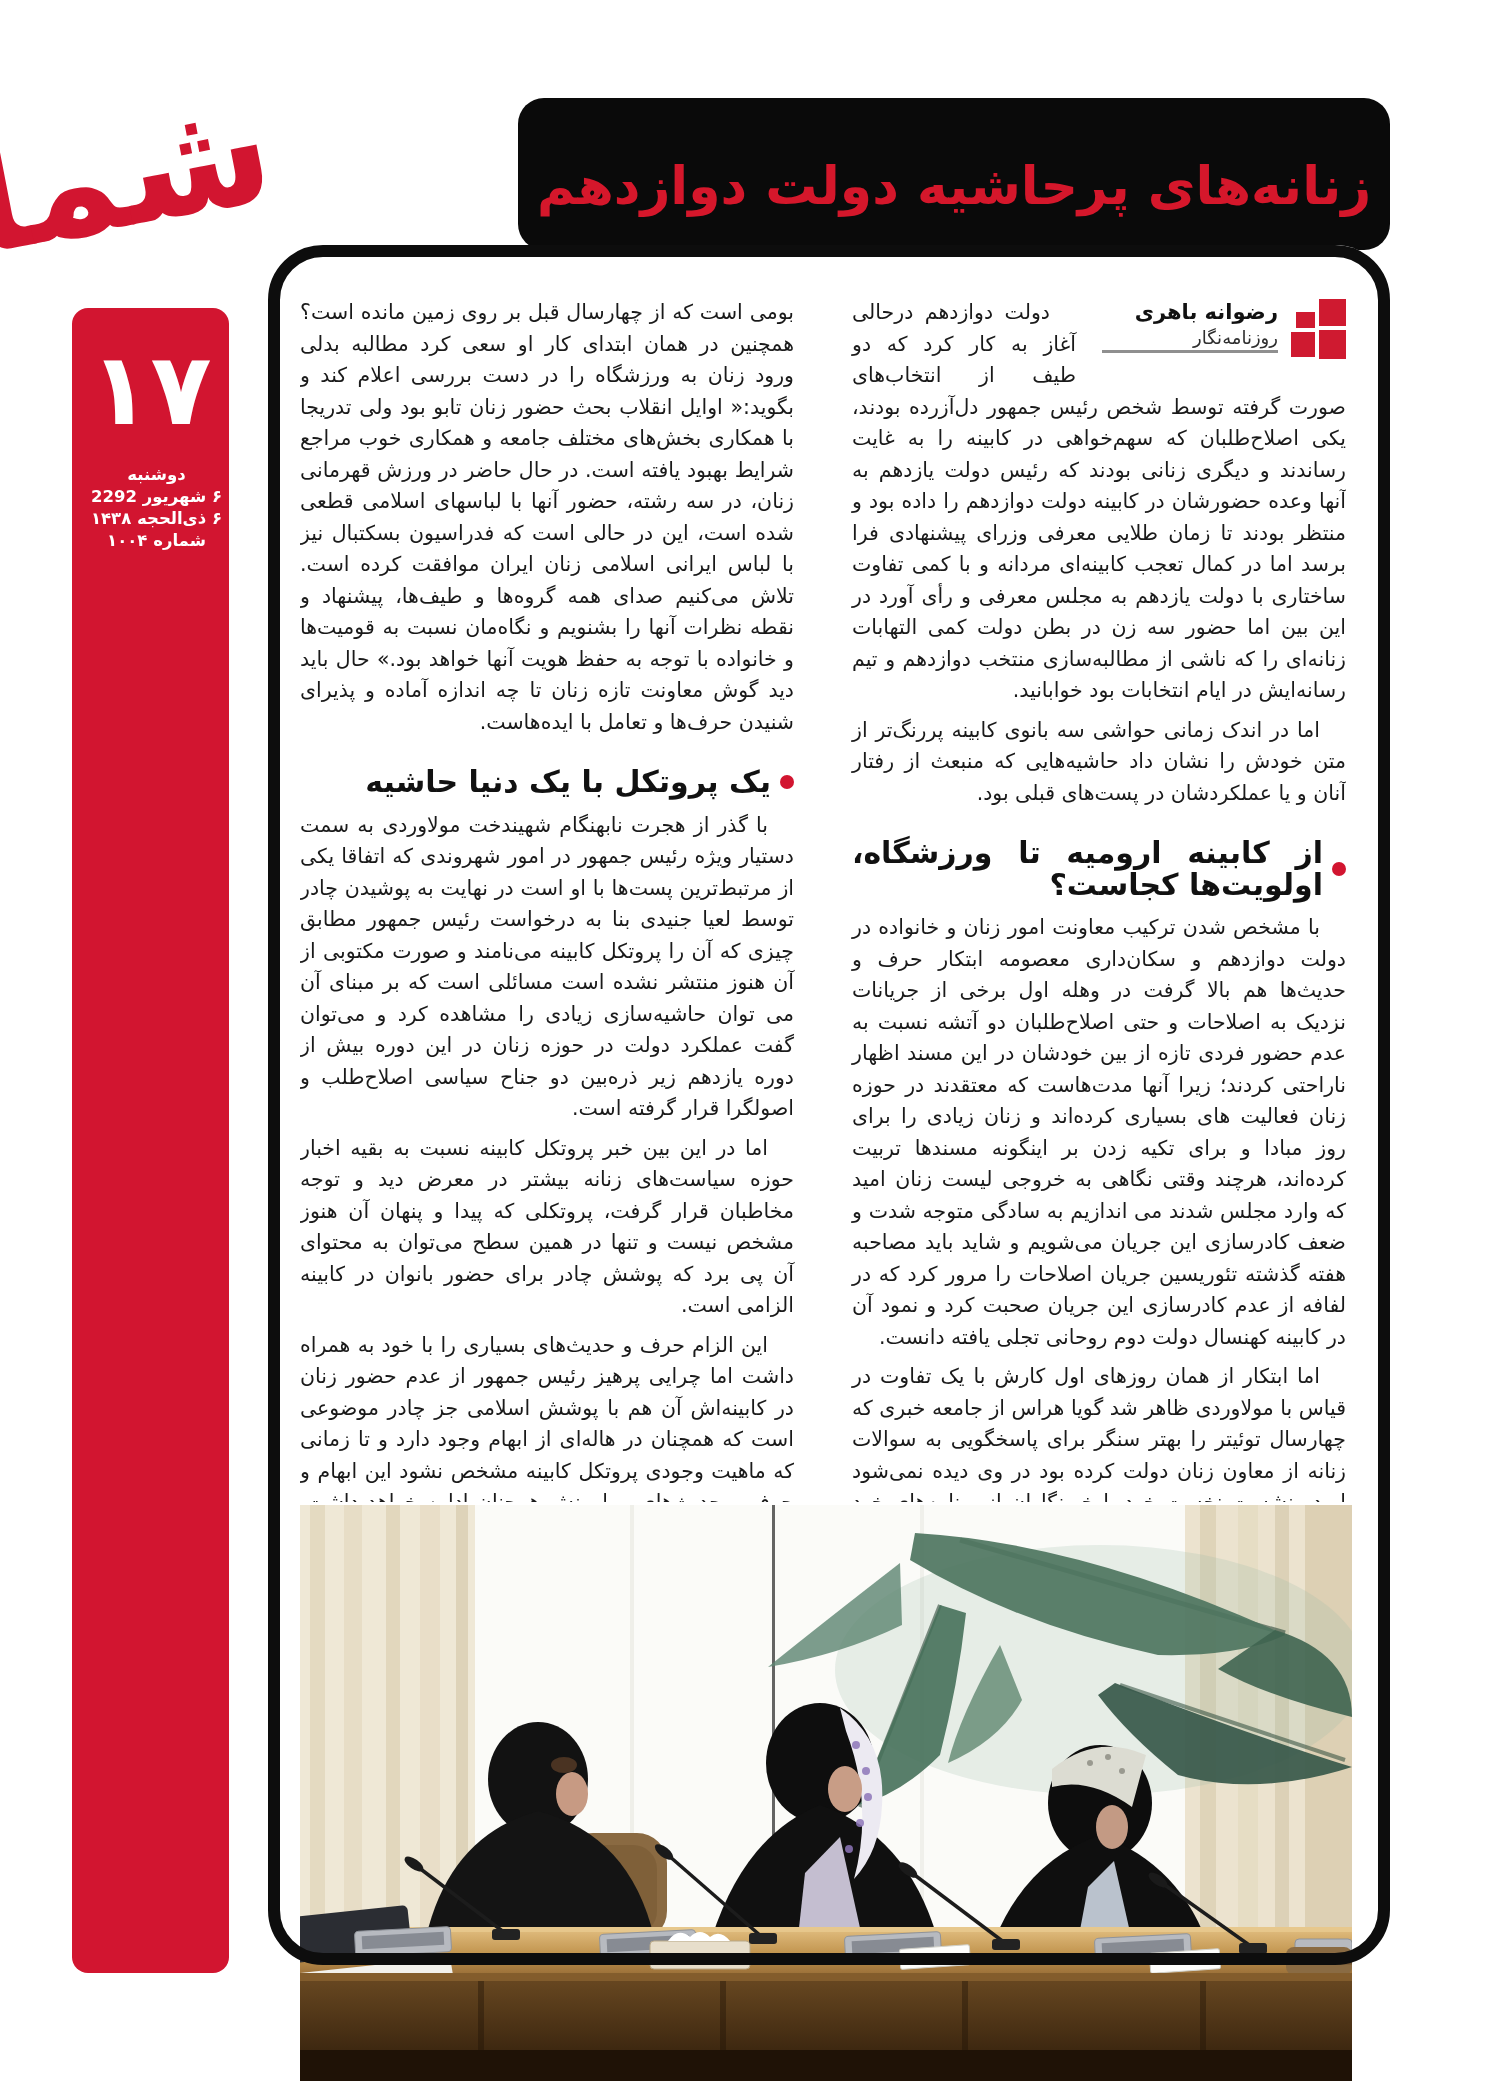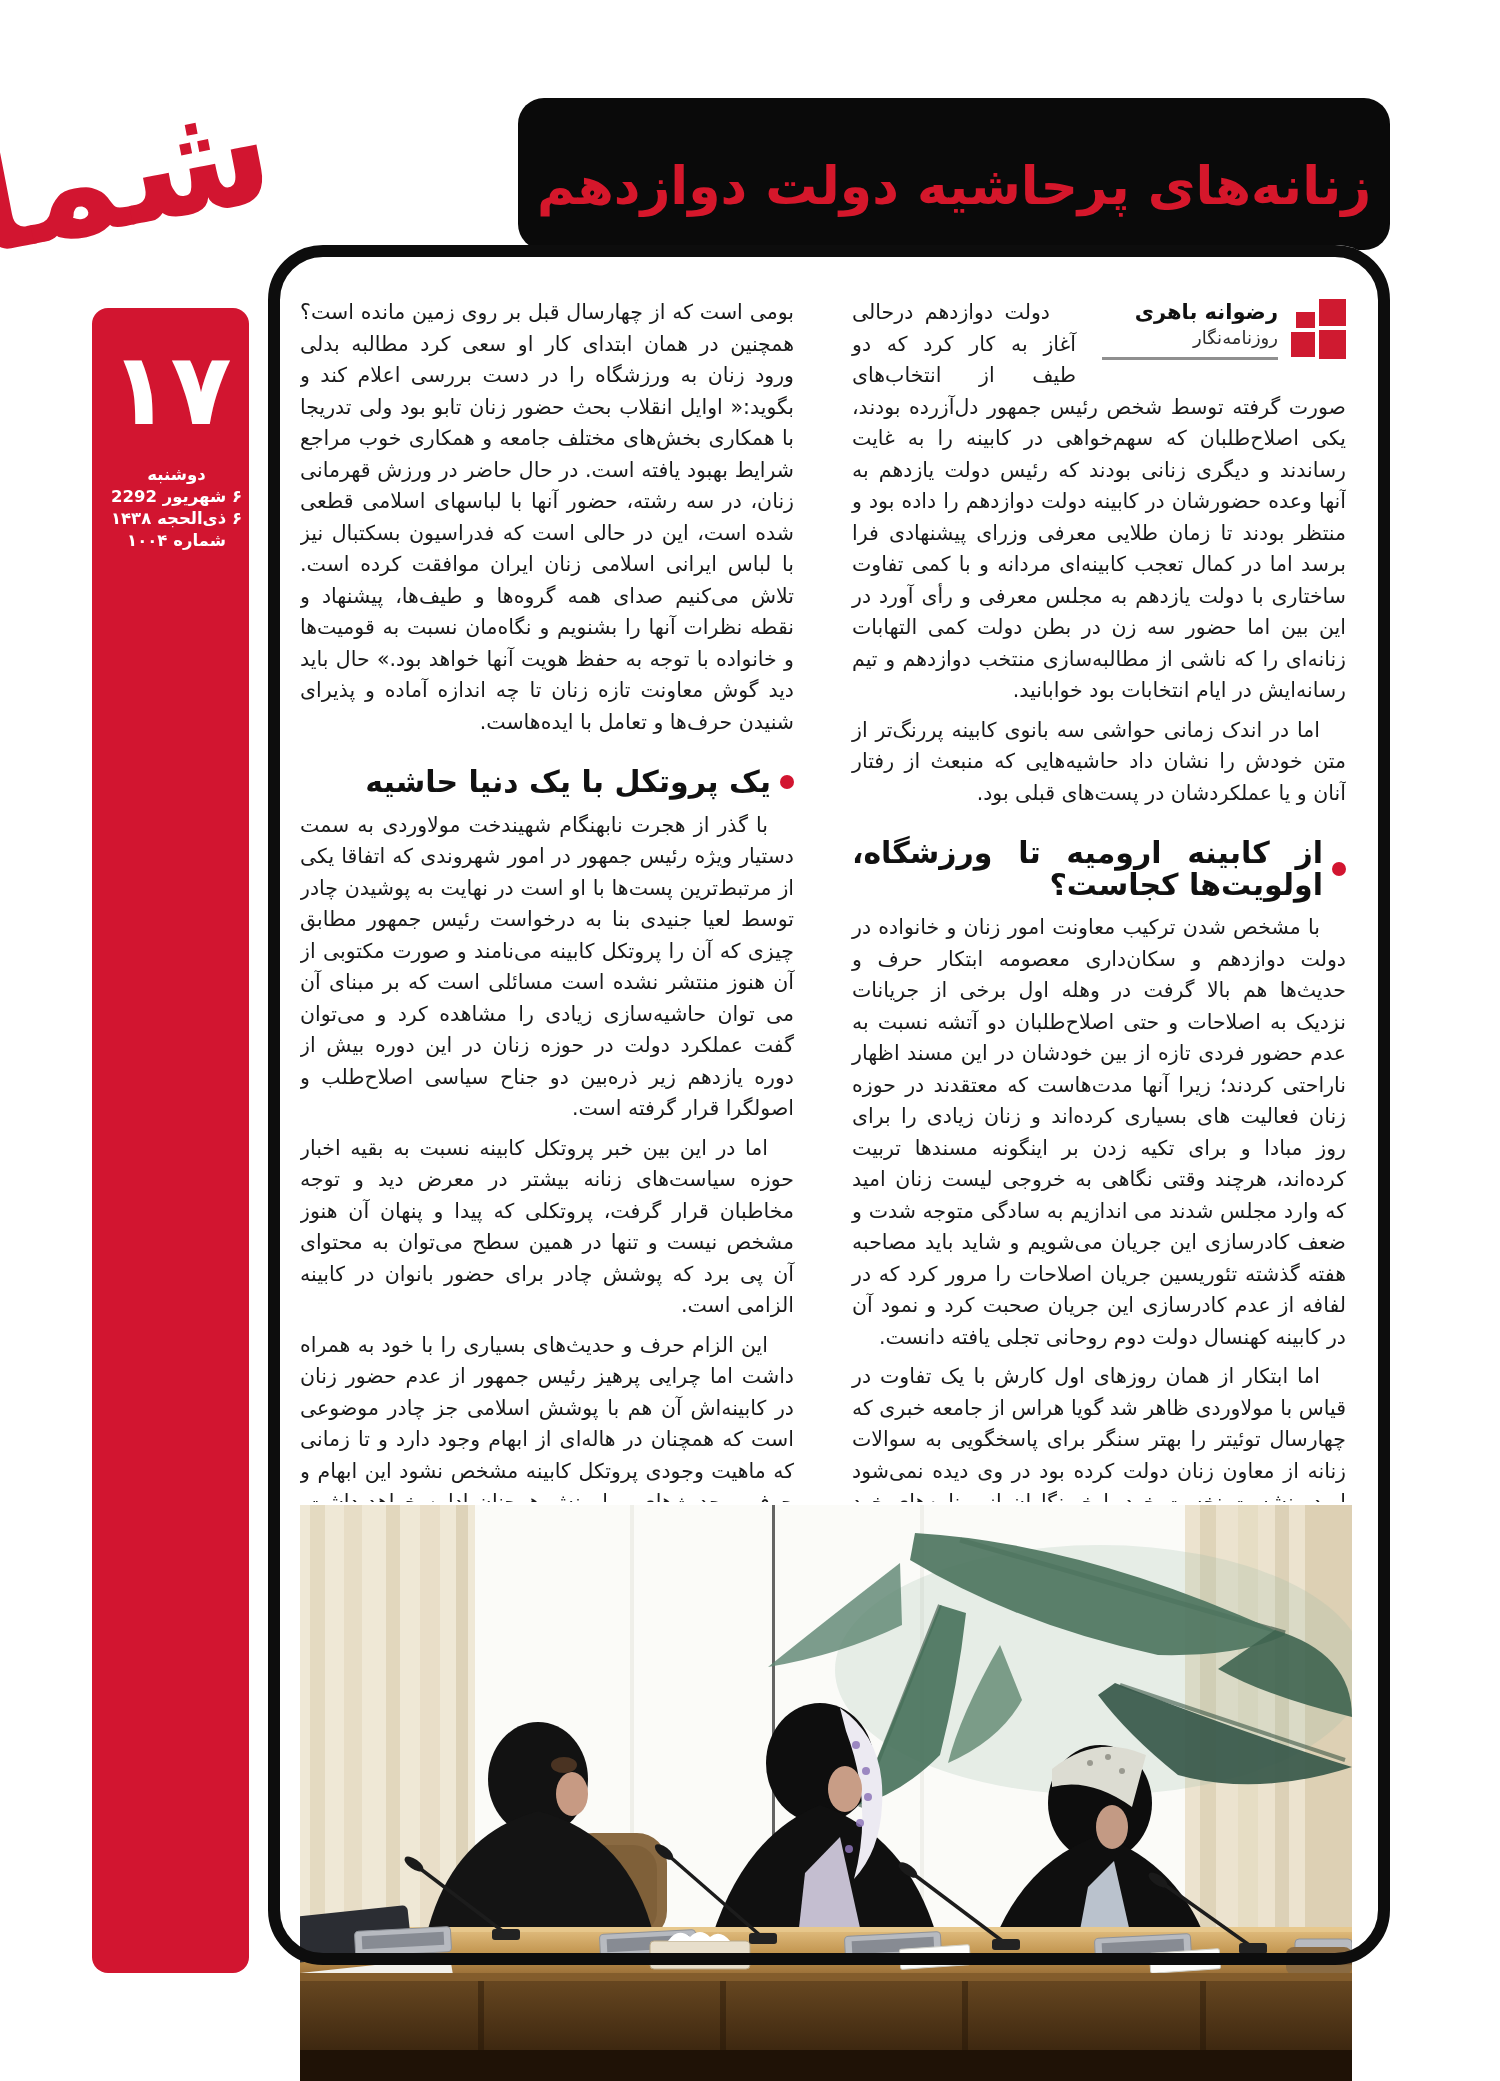--- a/index.html
+++ b/index.html
@@ -7,21 +7,21 @@
     position:relative;width:1500px;height:2081px;background:#ffffff;overflow:hidden;
     font-family:"DejaVu Sans",sans-serif;direction:rtl;
   }
   
   .brand-logo{
     position:absolute;left:62px;top:40px;width:210px;height:260px;
     color:#d21530;font-size:150px;font-weight:bold;line-height:250px;text-align:center;
     transform:rotate(-11deg);direction:rtl;
   }
   .side-box{
-    position:absolute;left:92px;top:308px;width:157px;height:1665px;
+    position:absolute;left:72px;top:308px;width:157px;height:1665px;
     background:#d21530;border-radius:16px;color:#ffffff;text-align:center;
   }
   .side-number{font-size:100px;font-weight:bold;line-height:120px;margin-top:22px;direction:ltr;}
   .side-dates{margin-top:14px;font-size:16.5px;font-weight:bold;line-height:22px;margin-left:12px;}
   .side-dates div{white-space:nowrap;}
   
   .head-bar{
     position:absolute;left:518px;top:98px;width:872px;height:152px;
     background:#0a0a0a;border-radius:26px;display:flex;align-items:flex-end;justify-content:center;
     padding-bottom:34px;box-sizing:border-box;
@@ -51,21 +51,21 @@
   .byline{
     float:right;width:252px;margin:2px 0 12px 18px;padding-bottom:0;
     display:flex;gap:10px;align-items:flex-start;direction:rtl;
   }
   .byl-icon{position:relative;width:58px;height:62px;flex:0 0 auto;}
   .byl-icon i{position:absolute;background:#cf1a30;display:block;}
   .byl-icon .s1{right:0;top:0;width:27px;height:27px;}
   .byl-icon .s2{right:0;top:31px;width:27px;height:29px;}
   .byl-icon .s3{right:31px;top:13px;width:19px;height:16px;}
   .byl-icon .s4{right:31px;top:33px;width:24px;height:25px;}
-  .byl-text{width:176px;border-bottom:3px solid #8f8f8f;padding-bottom:7px;text-align:right;}
+  .byl-text{width:176px;border-bottom:3px solid #8f8f8f;text-align:right;}
   .byl-name{font-size:21px;font-weight:bold;color:#111111;line-height:27px;}
   .byl-role{font-size:18px;color:#2e2e2e;line-height:24px;}
   
   .photo{
     position:absolute;left:300px;top:1505px;width:1052px;height:576px;z-index:3;overflow:hidden;
   }
   .photo svg{display:block;width:100%;height:100%;}
 </style>
 </head>
 <body>

